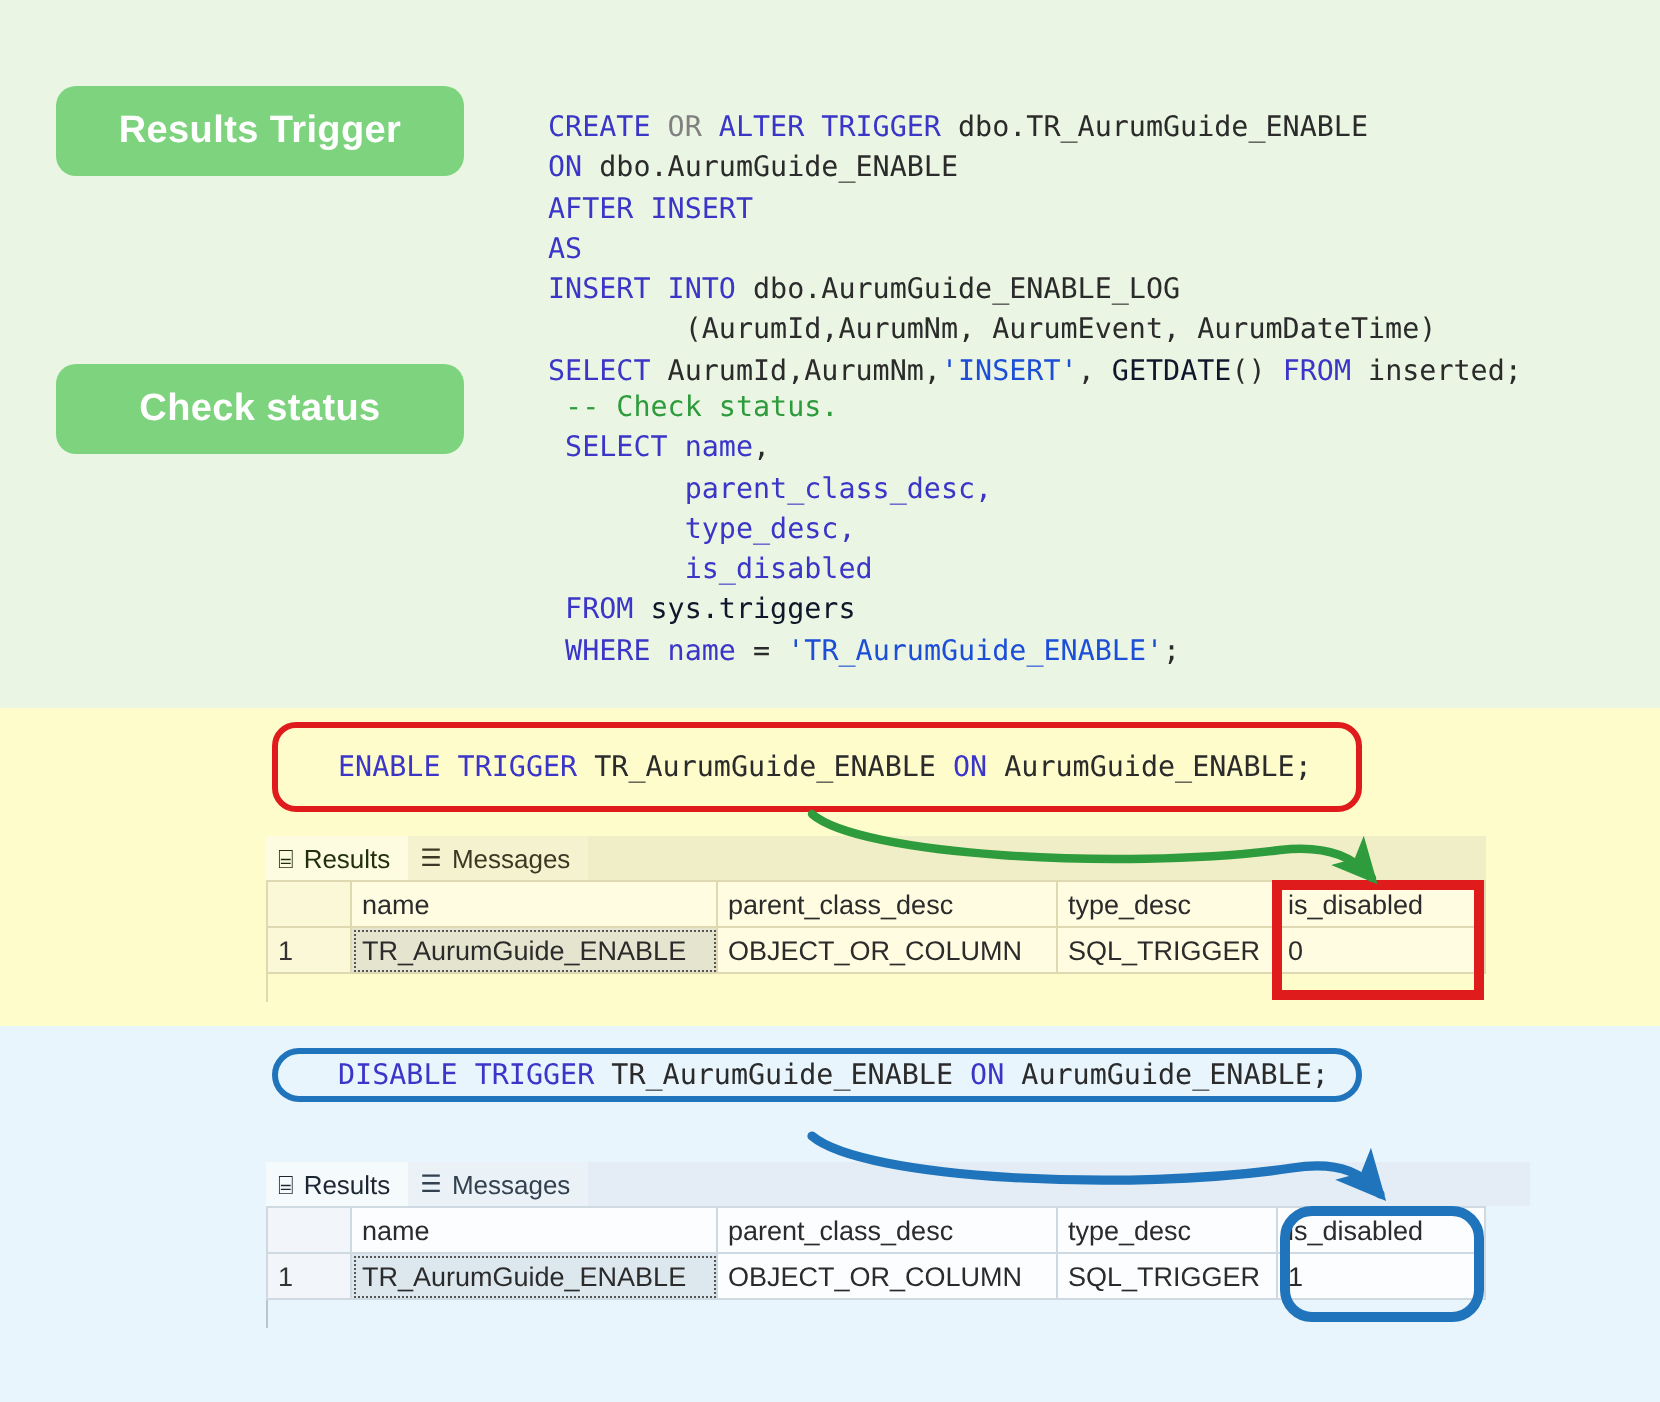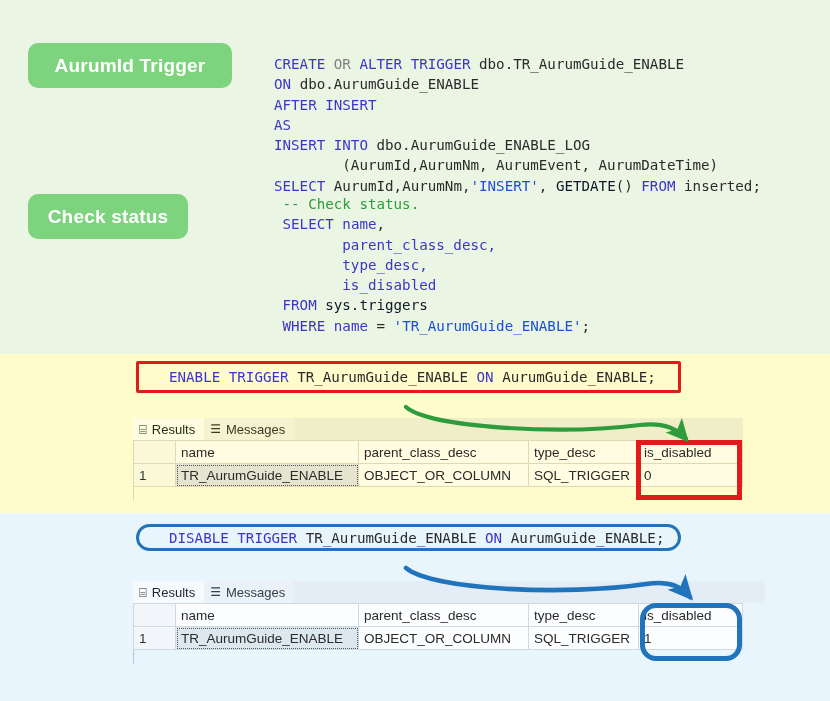--- a/index.html
+++ b/index.html
@@ -34,21 +34,21 @@
     border-radius: 10px;
     font-size: 19px;
     font-weight: bold;
     font-family: "Liberation Sans", sans-serif;
     letter-spacing: .2px;
     text-align: center;
     cursor: pointer;
     padding: 0;
   }
   #btn-create-trigger { left: 28px; top: 43px;  width: 204px; height: 45px; }
-  #btn-check-status   { left: 28px; top: 194px; width: 160px; height: 45px; }
+  #btn-check-status   { left: 28px; top: 182px; width: 204px; height: 45px; }
 
   
   .code {
     position: absolute;
     font-family: "DejaVu Sans Mono", "Liberation Mono", monospace;
     font-size: 14.2px;
     line-height: 20.3px;
     white-space: pre;
     color: #333333;
   }
@@ -69,24 +69,24 @@
     position: absolute;
     box-sizing: border-box;
     font-family: "DejaVu Sans Mono", "Liberation Mono", monospace;
     font-size: 14.2px;
     white-space: pre;
     display: flex;
     align-items: center;
     padding-left: 30px;
   }
   #stmt-enable {
-    left: 136px; top: 361px; width: 545px; height: 32px;
+    left: 136px; top: 361px; width: 545px; height: 45px;
     border: 3px solid #e01b1b;
     background: #fffccc;
-    border-radius: 2px;
+    border-radius: 12px;
   }
   #stmt-disable {
     left: 136px; top: 524px; width: 545px; height: 27px;
     border: 3.5px solid #1f74bb;
     background: #e8f5fd;
     border-radius: 14px;
   }
 
   
   .results-pane { position: absolute; }
@@ -181,21 +181,21 @@
 </style>
 </head>
 <body>
 
 <div class="panel" id="panel-green"></div>
 
 <div class="panel" id="panel-yellow"></div>
 
 <div class="panel" id="panel-blue"></div>
 
-<button class="green-btn" id="btn-create-trigger">AurumId Trigger</button>
+<button class="green-btn" id="btn-create-trigger">Results Trigger</button>
 
 <button class="green-btn" id="btn-check-status">Check status</button>
 
 <div class="code" id="code-create"><div><span class="kw">CREATE </span><span class="kw2">OR </span><span class="kw">ALTER TRIGGER </span><span class="ident">dbo.TR_AurumGuide_ENABLE</span></div><div><span class="kw">ON </span><span class="ident">dbo.AurumGuide_ENABLE</span></div><div><span class="kw">AFTER INSERT</span></div><div><span class="kw">AS</span></div><div><span class="kw">INSERT INTO </span><span class="ident">dbo.AurumGuide_ENABLE_LOG</span></div><div><span class="ident">        (AurumId,AurumNm, AurumEvent, AurumDateTime)</span></div><div><span class="kw">SELECT </span><span class="ident">AurumId,AurumNm,</span><span class="str">'INSERT'</span><span class="ident">, </span><span class="fn">GETDATE</span><span class="ident">() </span><span class="kw">FROM </span><span class="ident">inserted;</span></div></div>
 
 <div class="code" id="code-check"><div><span class="cmt"> -- Check status.</span></div><div><span class="kw"> SELECT </span><span class="col">name</span><span class="ident">,</span></div><div><span class="col">        parent_class_desc,</span></div><div><span class="col">        type_desc,</span></div><div><span class="col">        is_disabled</span></div><div><span class="kw"> FROM </span><span class="sys">sys.triggers</span></div><div><span class="kw"> WHERE </span><span class="col">name </span><span class="ident">= </span><span class="str">'TR_AurumGuide_ENABLE'</span><span class="ident">;</span></div></div>
 
 <div class="stmt-box" id="stmt-enable">
   <span><span class="kw">ENABLE TRIGGER </span><span class="ident">TR_AurumGuide_ENABLE </span><span class="kw">ON </span><span class="ident">AurumGuide_ENABLE;</span></span>
 </div>

